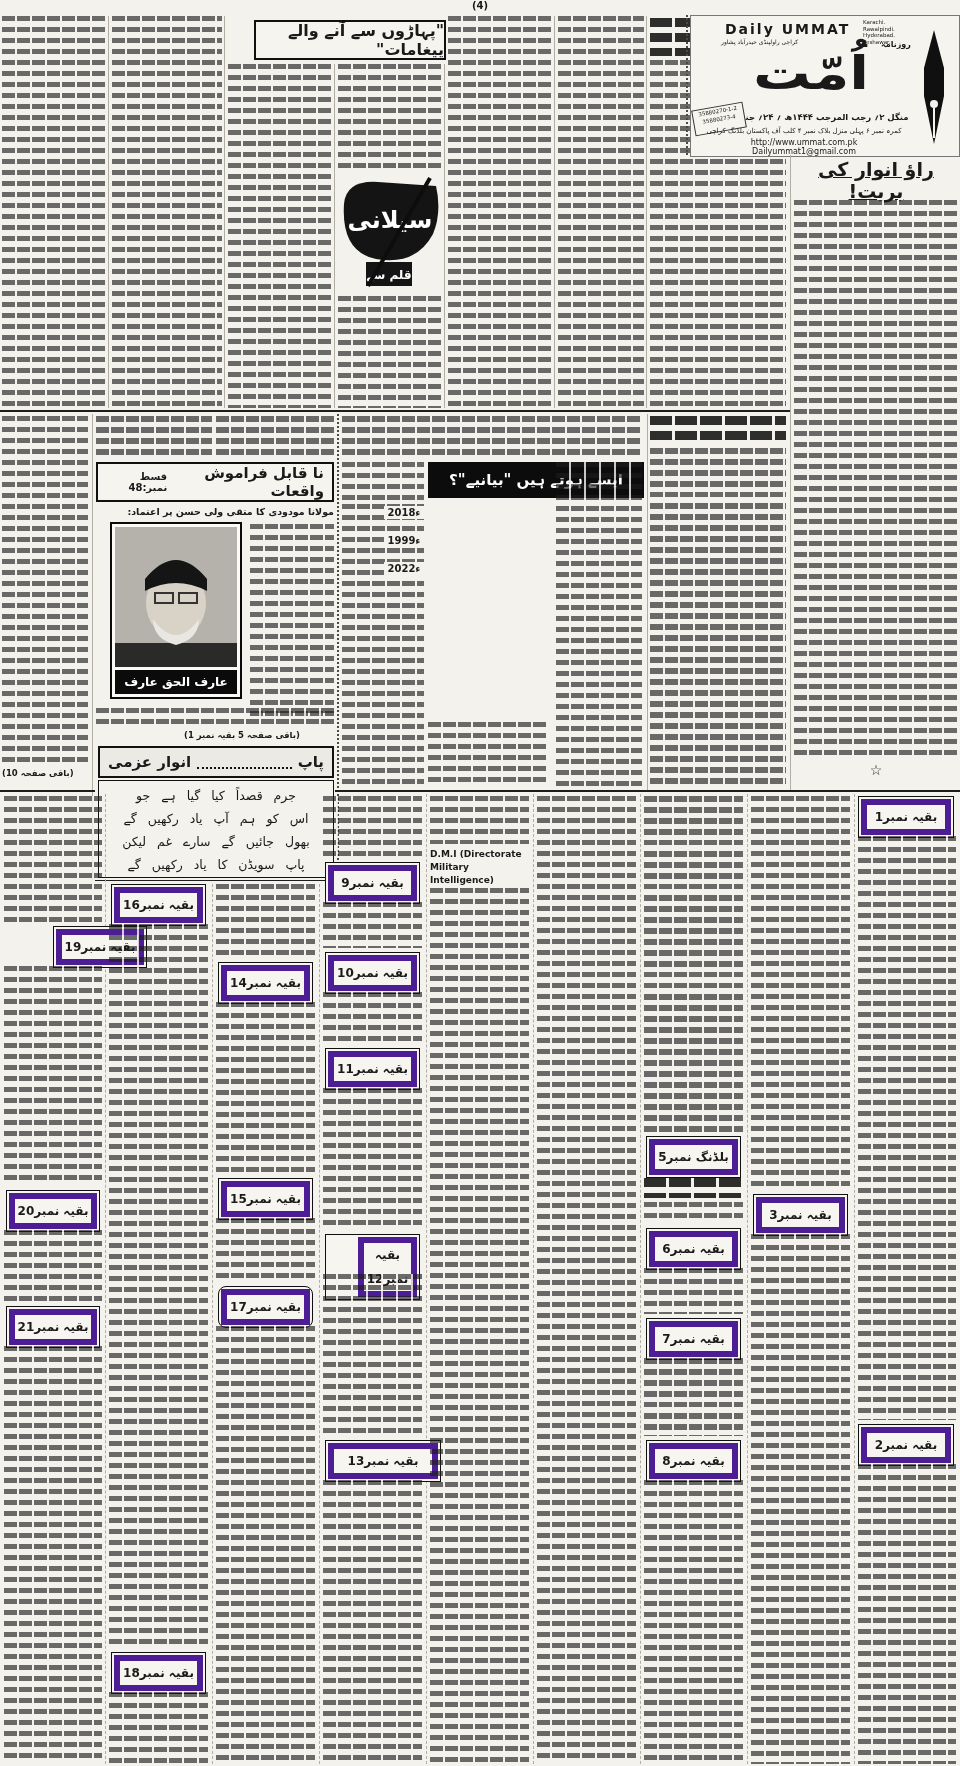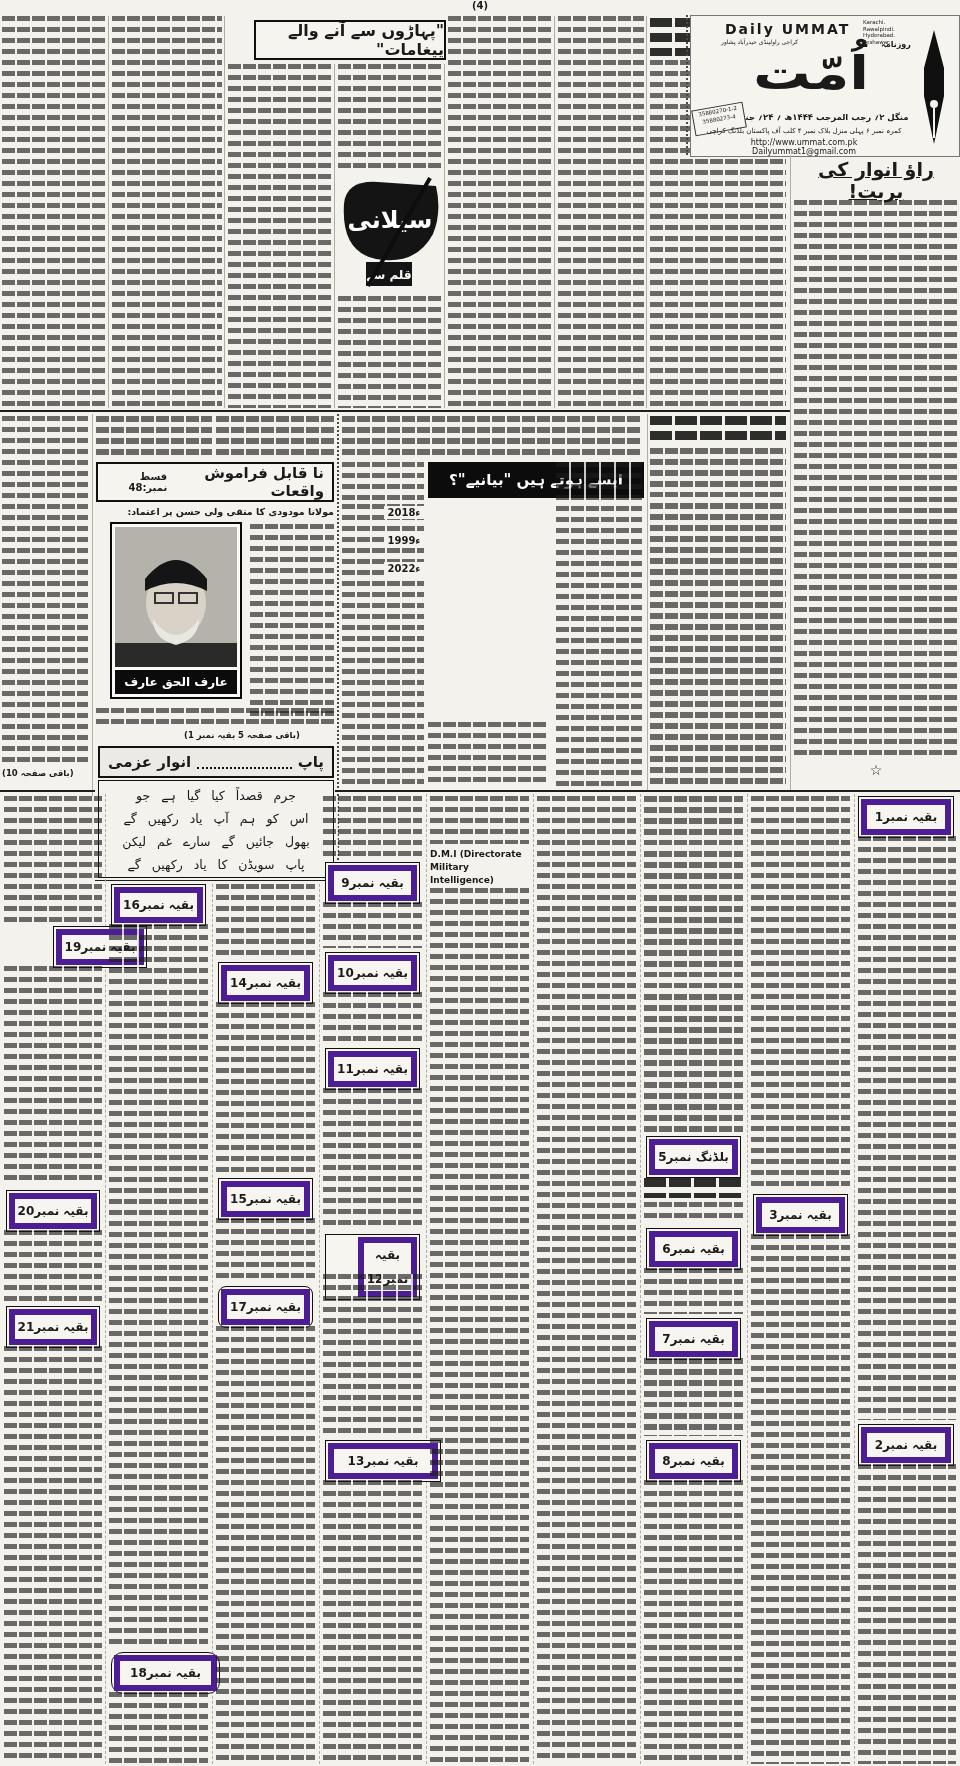--- a/index.html
+++ b/index.html
@@ -183,21 +183,21 @@
   <div class="abs tx" style="left:4px;top:1230px;width:98px;height:72px;"></div>
   <div class="abs baq urdu" style="left:6px;top:1306px;width:94px;">
       <div class="baq-in">بقیہ نمبر21</div>
     </div>
   <div class="abs tx" style="left:4px;top:1346px;width:98px;height:418px;"></div>
 
   <div class="abs baq urdu" style="left:111px;top:884px;width:95px;">
       <div class="baq-in">بقیہ نمبر16</div>
     </div>
   <div class="abs tx" style="left:109px;top:924px;width:99px;height:724px;"></div>
-  <div class="abs baq urdu" style="left:111px;top:1652px;width:109px;border-radius:12px;">
+  <div class="abs baq urdu" style="left:111px;top:1652px;width:95px;">
       <div class="baq-in">بقیہ نمبر18</div>
     </div>
   <div class="abs tx" style="left:109px;top:1692px;width:99px;height:72px;"></div>
 
   <div class="abs tx" style="left:216px;top:884px;width:99px;height:74px;"></div>
   <div class="abs baq urdu" style="left:218px;top:962px;width:95px;">
       <div class="baq-in">بقیہ نمبر14</div>
     </div>
   <div class="abs tx" style="left:216px;top:1002px;width:99px;height:172px;"></div>
   <div class="abs baq urdu" style="left:218px;top:1178px;width:95px;">

